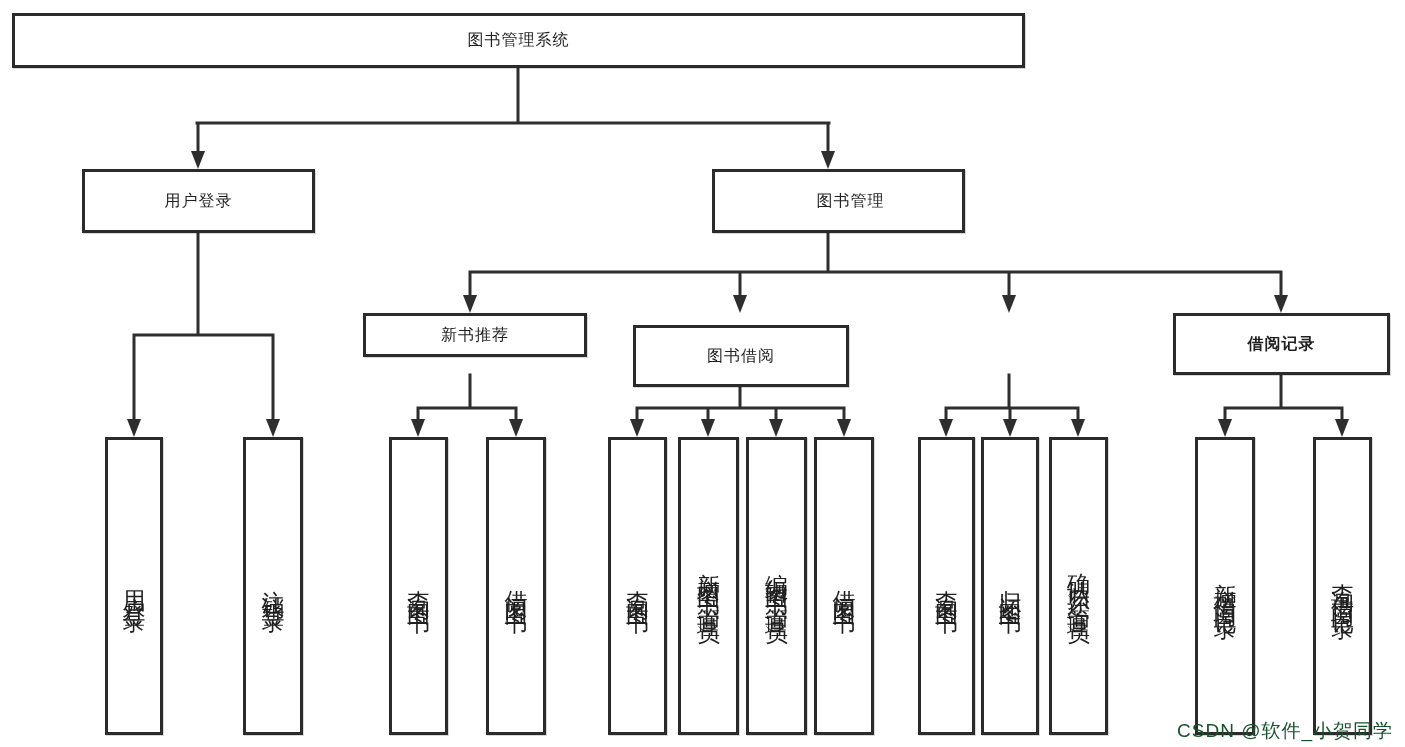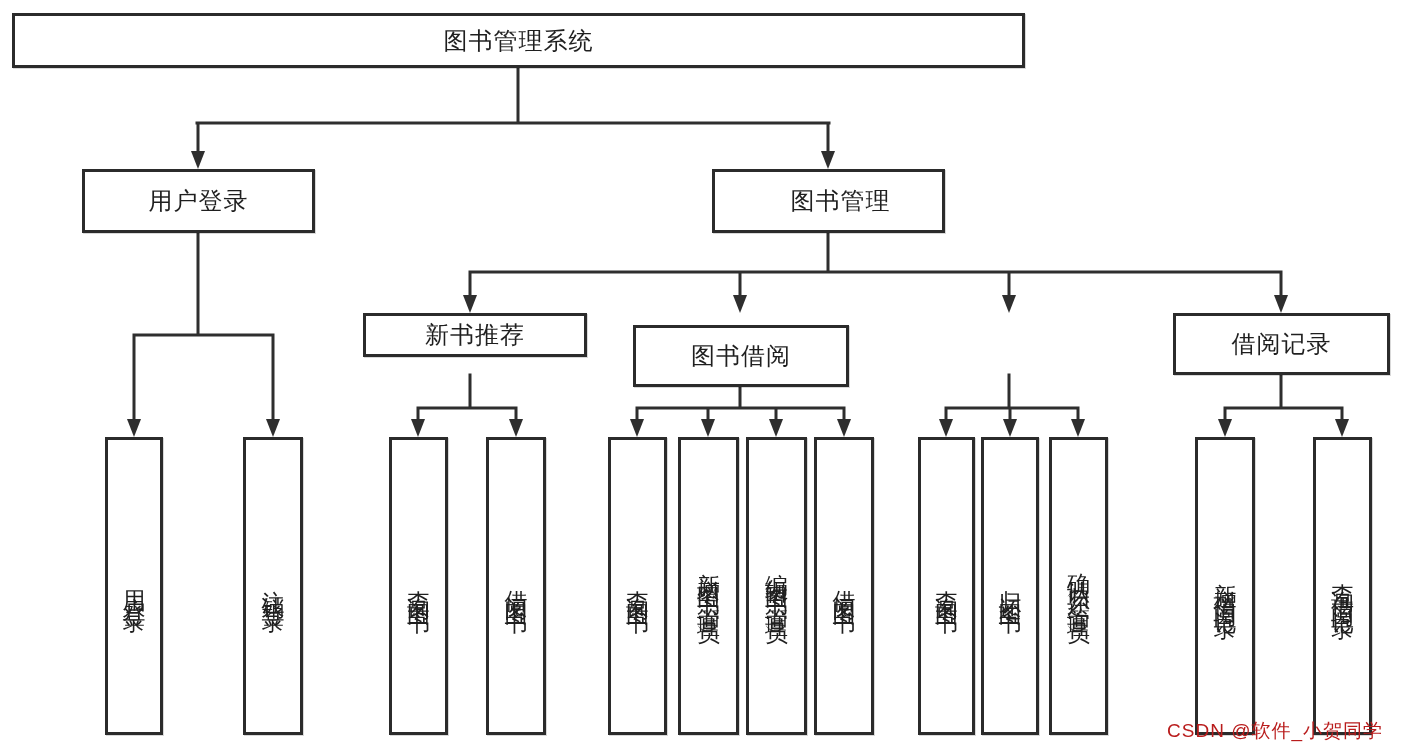--- a/index.html
+++ b/index.html
@@ -20,21 +20,21 @@
     width: 1405px; height: 747px;
   }
 
   .hnode {
     position: absolute;
     background: #ffffff;
     border: 3px solid #2b2b2b;
     display: flex;
     align-items: center;
     justify-content: center;
-    font-size: 24px;
+    font-size: 16px;
     color: #1f1f1f;
     letter-spacing: 1px;
     box-shadow: 1px 1px 0 rgba(0,0,0,0.15);
   }
 
   .vnode {
     position: absolute;
     top: 437px;
     height: 298px;
     background: #ffffff;
@@ -46,24 +46,24 @@
     justify-content: center;
     font-size: 23px;
     letter-spacing: 7px;
     color: #1f1f1f;
     box-shadow: 1px 1px 0 rgba(0,0,0,0.15);
     line-height: 1;
   }
 
   .watermark {
     position: absolute;
-    right: 22px;
+    right: 12px;
     bottom: 3px;
     font-size: 19px;
-    color: #b91c1c;
+    color: #14532d;
     letter-spacing: 1px;
     z-index: 5;
     white-space: nowrap;
   }
 </style>
 </head>
 <body>
 
 <div class="canvas">
 
@@ -103,25 +103,25 @@
       <polygon points="1003,419 1017,419 1010,437"></polygon>
       <polygon points="1071,419 1085,419 1078,437"></polygon>
       <polygon points="1218,419 1232,419 1225,437"></polygon>
       <polygon points="1335,419 1349,419 1342,437"></polygon>
     </g>
   </svg>
 
   <div class="hnode" style="left:12px; top:13px; width:1013px; height:55px;">图书管理系统</div>
 
   <div class="hnode" style="left:82px; top:169px; width:233px; height:64px;">用户登录</div>
-  <div class="hnode" style="left:712px; top:169px; width:233px; height:64px;padding-left:24px;">图书管理</div>
+  <div class="hnode" style="left:712px; top:169px; width:253px; height:64px;padding-left:24px;">图书管理</div>
 
   <div class="hnode" style="left:363px; top:313px; width:224px; height:44px;">新书推荐</div>
   <div class="hnode" style="left:633px; top:325px; width:216px; height:62px;">图书借阅</div>
-  <div class="hnode" style="left:1173px; top:313px; width:217px; height:62px;">借阅记录</div>
+  <div class="hnode" style="left:1173px; top:313px; width:217px; height:62px;font-weight:bold;">借阅记录</div>
 
   <div class="vnode" style="left:105px; width:58px;">用户登录</div>
   <div class="vnode" style="left:243px; width:60px;">注销登录</div>
 
   <div class="vnode" style="left:389px; width:59px;">查询图书</div>
   <div class="vnode" style="left:486px; width:60px;">借阅图书</div>
 
   <div class="vnode" style="left:608px; width:59px;">查询图书</div>
   <div class="vnode" style="left:678px; width:61px;">新增图书（管理员）</div>
   <div class="vnode" style="left:746px; width:61px;">编辑图书（管理员）</div>

